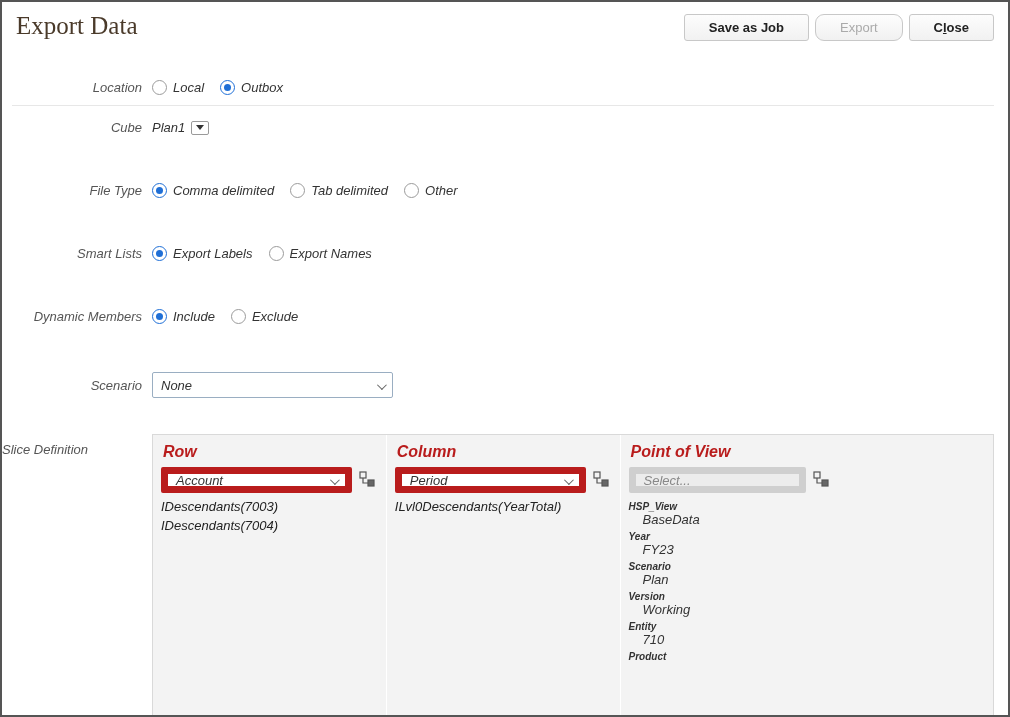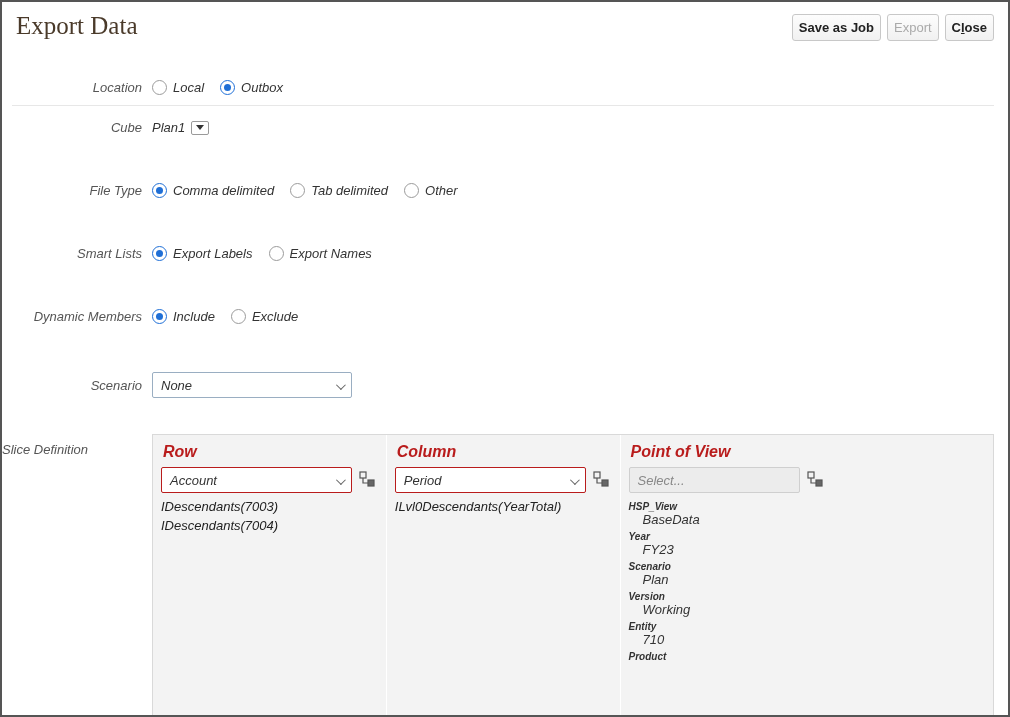--- a/index.html
+++ b/index.html
@@ -26,27 +26,27 @@
     font-family: Georgia, "Times New Roman", serif;
     font-size: 25px;
     color: #4a3a2a;
     font-weight: 400;
   }
   .header-buttons { display: flex; gap: 6px; margin-top: 2px; }
   .btn {
     background: linear-gradient(#fdfdfd, #f1f1f1);
     border: 1px solid #c8c8c8;
     border-radius: 3px;
-    padding: 5px 6px;
+    padding: 5px 24px;
     font-size: 13px;
     font-weight: 700;
     color: #222;
     cursor: pointer;
   }
-  .btn.disabled { color: #aaa; font-weight: 400; cursor: default; }
+  .btn.disabled { color: #aaa; font-weight: 400; cursor: default; border-radius: 9px; }
   .btn .underline { text-decoration: underline; }
 
   .content {
     position: absolute;
     top: 60px;
     bottom: 0;
     left: 0;
     right: 0;
     padding: 0 14px 0 0;
     overflow-y: auto;
@@ -117,21 +117,21 @@
   .caret-down::after {
     content: "";
     display: inline-block;
     width: 0; height: 0;
     border-left: 4px solid transparent;
     border-right: 4px solid transparent;
     border-top: 5px solid #333;
   }
 
   .select-box {
-    width: 200px;
+    width: 241px;
     height: 26px;
     border: 1px solid #9aaec2;
     border-radius: 2px;
     background: #fff;
     display: inline-flex;
     align-items: center;
     justify-content: space-between;
     padding: 0 8px;
     font-size: 13px;
     color: #333;
@@ -178,21 +178,21 @@
     flex-direction: column;
   }
   .sel-row {
     display: flex;
     align-items: center;
     gap: 6px;
   }
   .sel-box {
     flex: 1;
     height: 26px;
-    border: 1px solid #b91c1c;
+    border: 7px solid #b91c1c;
     border-radius: 2px;
     background: #fff;
     display: inline-flex;
     align-items: center;
     justify-content: space-between;
     padding: 0 8px;
     font-size: 13px;
     color: #333;
   }
   .sel-box.placeholder { background:#ececec; color:#888; border-color:#cfcfcf; }

